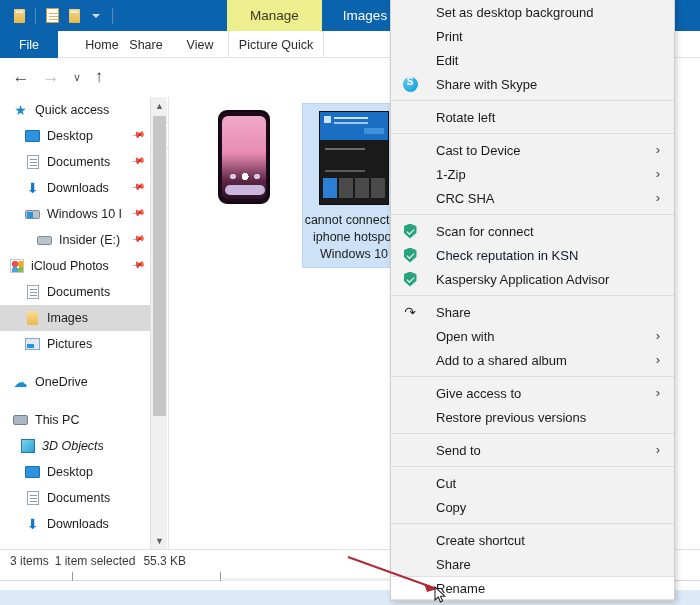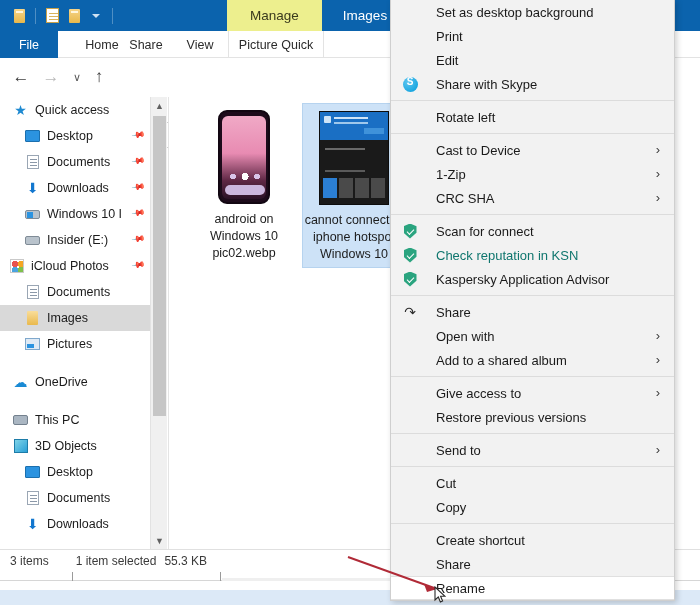--- a/index.html
+++ b/index.html
@@ -148,38 +148,38 @@
   .winshot .row { position:absolute;left:3px;bottom:6px;right:3px;height:20px;display:flex;gap:2px;}
   .winshot .row u { display:block;width:16px;height:20px;background:#2b7fd4;text-decoration:none;}
   .winshot .row u.g { background:#4a4a4a;}
 
   
   .statusbar {
     position:absolute; left:0; top:549px; width:700px; height:23px; background:#ffffff;
     border-top:1px solid #e0e0e0; display:flex; align-items:center; font-size:12px; color:#3a3a3a;
   }
   .sb-items { margin-left:10px; }
-  .sb-sel   { margin-left:27px; }
+  .sb-sel   { margin-left:6px; }
   .sb-size  { margin-left:8px; }
 
   .bottomstrip { position:absolute; left:0; top:572px; width:700px; height:33px; background:#fff; }
   .bs-line { position:absolute; left:0; top:8px; width:700px; height:1px; background:#d6d6d6; }
   .bs-tick { position:absolute; left:72px; top:0; width:1px; height:9px; background:#9a9a9a; }
   .bs-tick2 { position:absolute; left:220px; top:0; width:1px; height:9px; background:#9a9a9a; }
   .bs-fill { position:absolute; left:0; top:18px; width:700px; height:15px; background:#dce9f7; }
   .bs-inner { position:absolute; left:222px; top:6px; width:310px; height:3px; background:#efefef;}
 
   
   .ctxmenu {
     position:absolute; left:390px; top:-1px; width:285px;
     background:#f2f2f2; border:1px solid #cfcfcf;
     box-shadow:2px 2px 6px rgba(0,0,0,0.18);
   }
   .mi { height:24px; display:flex; align-items:center; position:relative; font-size:13px; color:#1a1a1a; }
-  .mi.disabled { color:#0f766e; }
+  .mi.disabled { color:#0f172a; }
   .mi.hover { background:#ffffff; border-top:1px solid #e0e0e0; border-bottom:1px solid #e0e0e0; }
   .mi-ico { position:absolute; left:11px; top:4px; width:16px; height:16px; display:flex; align-items:center; justify-content:center; }
   .mi-label { margin-left:45px; }
   .mi-arrow { position:absolute; right:14px; top:4px; font-size:13px; color:#3c3c3c; font-weight:300; }
   .msep { height:1px; background:#dcdcdc; margin:4px 0 4px 0; }
 
   .skype-ico { width:15px;height:15px;border-radius:50%;background:radial-gradient(circle at 5px 5px,#5fc6f0,#009bdb); position:relative;}
   .skype-ico:after{content:"S";position:absolute;left:0;top:-1px;width:15px;text-align:center;color:#fff;font-size:10px;font-weight:bold;}
   .shield-ico { width:13px;height:15px;background:#2aa47f;
      clip-path:polygon(50% 0,100% 18%,100% 62%,50% 100%,0 62%,0 18%); position:relative;}
@@ -268,21 +268,21 @@
         <span class="nav-label">Downloads</span>
         <span class="pin" style="font-size: 9px;">📌</span>
       </div>
       <div class="nav-item" style="padding-left: 24px;">
         <span class="nav-ico">
           <span class="ico-drive win"></span>
         </span>
         <span class="nav-label">Windows 10 I</span>
         <span class="pin" style="font-size: 9px;">📌</span>
       </div>
-      <div class="nav-item" style="padding-left: 24px;">
+      <div class="nav-item" style="padding-left: 36px;">
         <span class="nav-ico">
           <span class="ico-drive"></span>
         </span>
         <span class="nav-label">Insider (E:)</span>
         <span class="pin" style="font-size: 9px;">📌</span>
       </div>
       <div class="nav-item" style="padding-left: 8px;">
         <span class="nav-ico">
           <span class="ico-icloud"></span>
         </span>
@@ -314,21 +314,21 @@
         </span>
         <span class="nav-label">OneDrive</span>
       </div>
       <div style="height: 12px;"></div>
       <div class="nav-item" style="padding-left: 12px;">
         <span class="nav-ico">
           <span class="ico-pc"></span>
         </span>
         <span class="nav-label">This PC</span>
       </div>
-      <div class="nav-item" style="padding-left: 12px;">
+      <div class="nav-item" style="padding-left: 19px; font-style: italic;">
         <span class="nav-ico">
           <span class="ico-3d"></span>
         </span>
         <span class="nav-label">3D Objects</span>
       </div>
       <div class="nav-item" style="padding-left: 24px;">
         <span class="nav-ico">
           <span class="ico-desk"></span>
         </span>
         <span class="nav-label">Desktop</span>
@@ -357,21 +357,20 @@
 
     <div class="tile t1">
       <div class="thumb-wrap">
         <div class="phone">
           <div class="scr"></div>
             <div class="dots"></div>
             <div class="bar"></div>
           <div class="phone-side"></div>
         </div>
       </div>
-      <div class="tile-name">android on Windows 10 pic02.webp</div>
     </div>
 
     <div class="tile t2">
       <div class="thumb-wrap">
         <div class="winshot">
           <div class="top">
               <i></i>
               <b></b>
               <s></s>
             </div>

